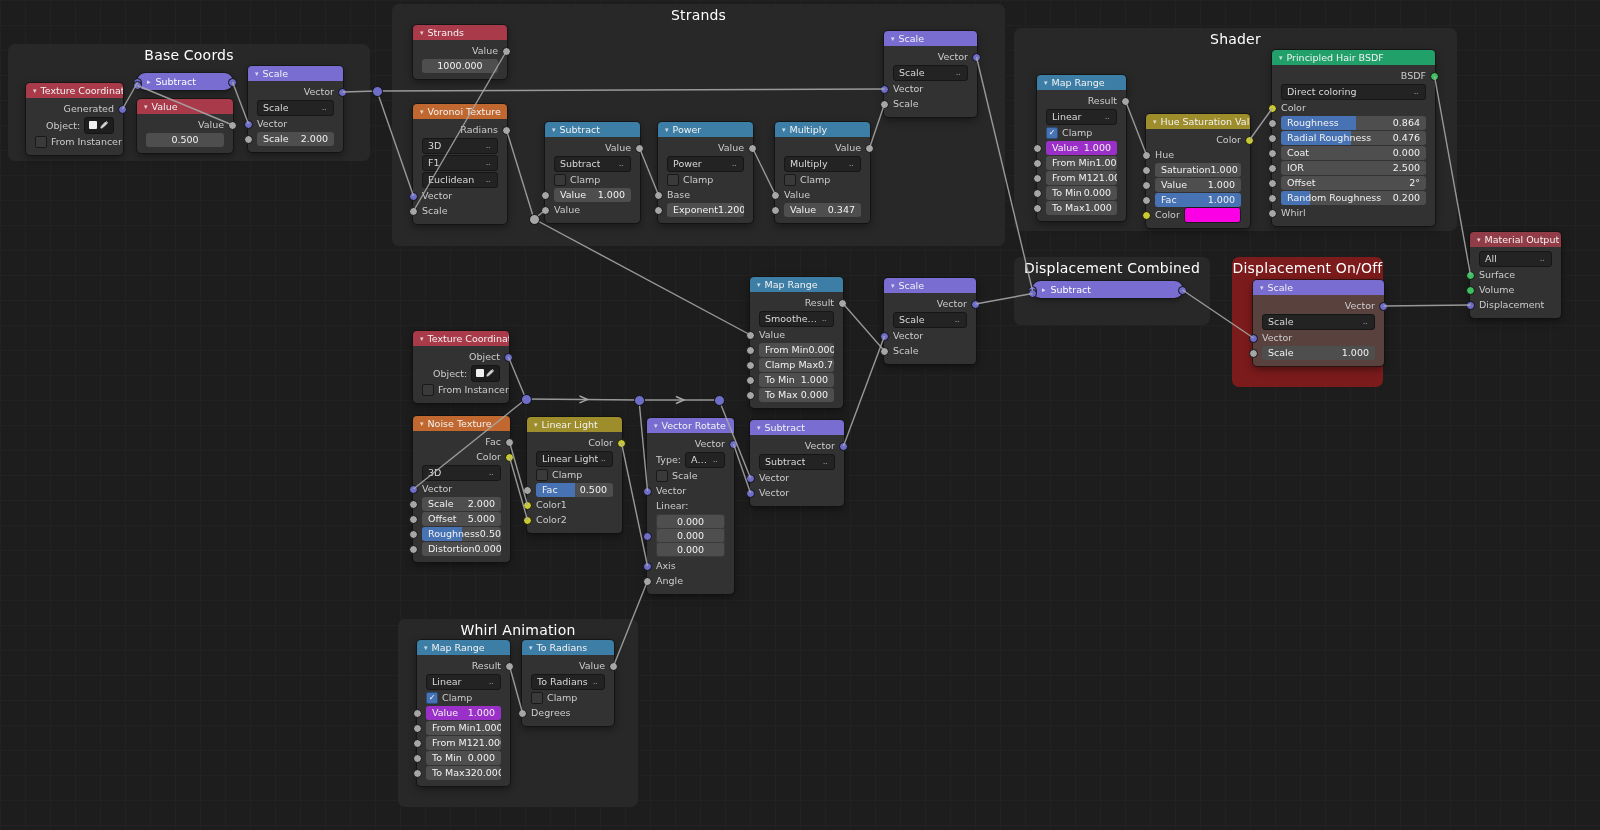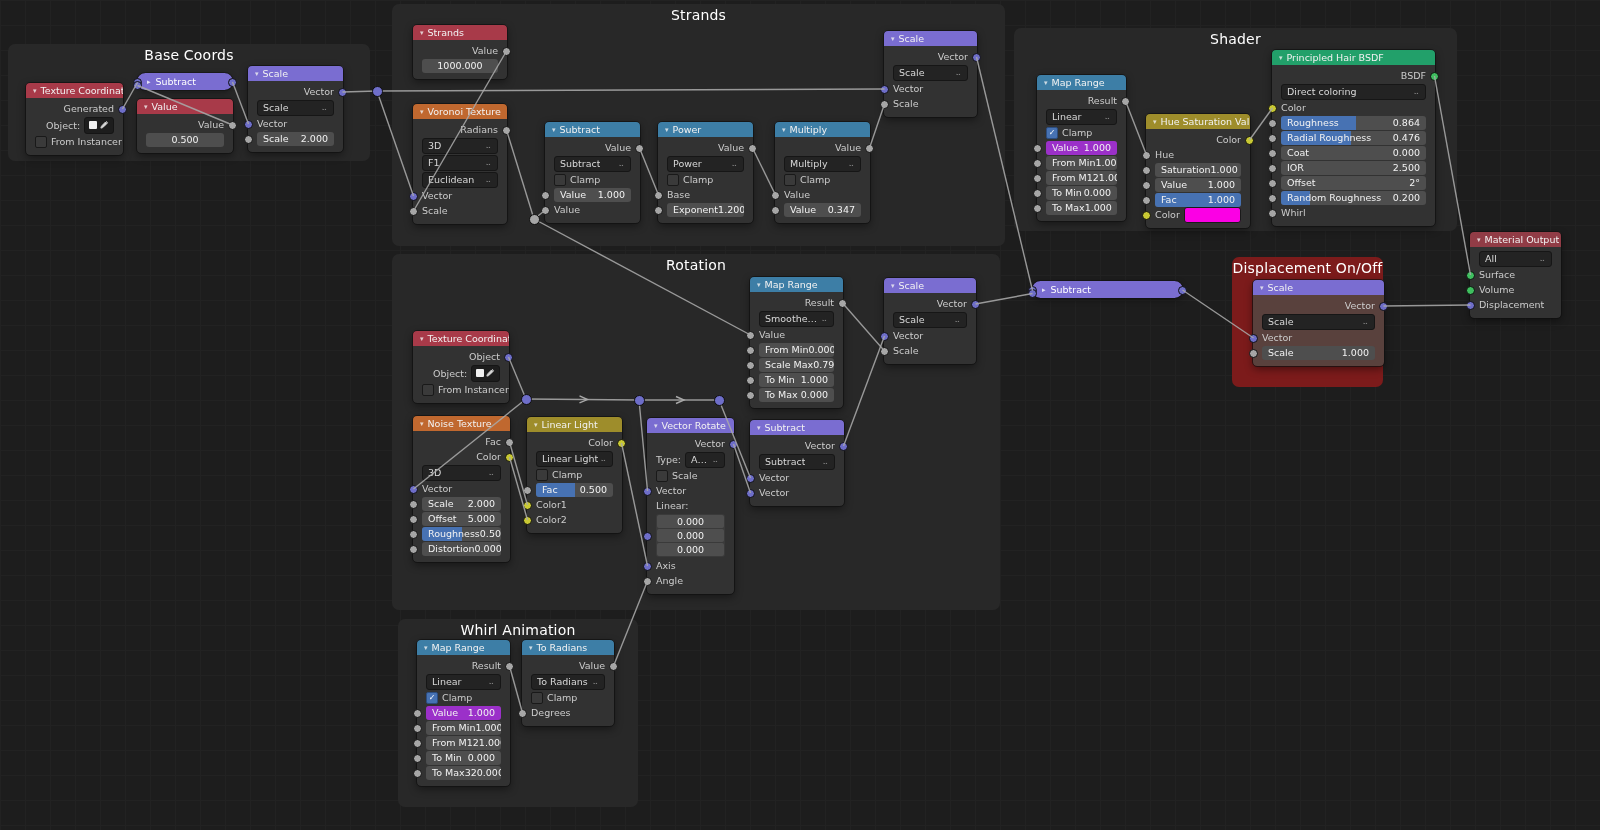--- a/index.html
+++ b/index.html
@@ -49,21 +49,21 @@
   .reroute{position:absolute;width:9px;height:9px;border-radius:50%;border:1px solid #0e0e0e;z-index:6;}
   #wires{position:absolute;left:0;top:0;z-index:5;pointer-events:none;}
 </style>
 </head>
 <body>
 
 <div id="cv">
     <div class="frame" style="left: 8px; top: 44px; width: 362px; height: 117px; background: rgb(40, 40, 40);"><span></span><div class="ftitle"><span>Base Coords</span></div></div>
     <div class="frame" style="left: 392px; top: 4px; width: 613px; height: 242px; background: rgb(40, 40, 40);"><span></span><div class="ftitle"><span>Strands</span></div></div>
     <div class="frame" style="left: 1014px; top: 28px; width: 443px; height: 203px; background: rgb(40, 40, 40);"><span></span><div class="ftitle"><span>Shader</span></div></div>
-    <div class="frame" style="left: 392px; top: 254px; width: 608px; height: 356px; background: rgb(40, 40, 40);"><span></span><div class="ftitle"><span>Rotation</span></div></div>
+    <div class="frame" style="left: 1014px; top: 257px; width: 196px; height: 68px; background: rgb(40, 40, 40);"><span></span><div class="ftitle"><span>Displacement Combined</span></div></div>
     <div class="frame" style="left: 1232px; top: 257px; width: 151px; height: 130px; background: rgb(124, 27, 27);"><span></span><div class="ftitle"><span>Displacement On/Off</span></div></div>
     <div class="frame" style="left: 398px; top: 619px; width: 240px; height: 188px; background: rgb(40, 40, 40);"><span></span><div class="ftitle"><span>Whirl Animation</span></div></div>
     <div class="node" style="left: 26px; top: 83px; width: 97px;">
       <div class="hdr" style="background: rgb(168, 58, 73);">
         <span class="tri">▾</span>
         <span>Texture Coordinate</span>
       </div>
       <div class="body">
         <div class="row rout">
           <span>Generated</span>
@@ -734,21 +734,21 @@
         <div class="row">
           <span class="sock sl" style="background: rgb(166, 166, 166);"></span>
           <div class="numf">
             <span class="lab">From Min</span>
             <span class="val">0.000</span>
           </div>
         </div>
         <div class="row">
           <span class="sock sl" style="background: rgb(166, 166, 166);"></span>
           <div class="numf">
-            <span class="lab">Scale Max</span>
+            <span class="lab">Clamp Max</span>
             <span class="val">0.790</span>
           </div>
         </div>
         <div class="row">
           <span class="sock sl" style="background: rgb(166, 166, 166);"></span>
           <div class="numf">
             <span class="lab">To Min</span>
             <span class="val">1.000</span>
           </div>
         </div>

